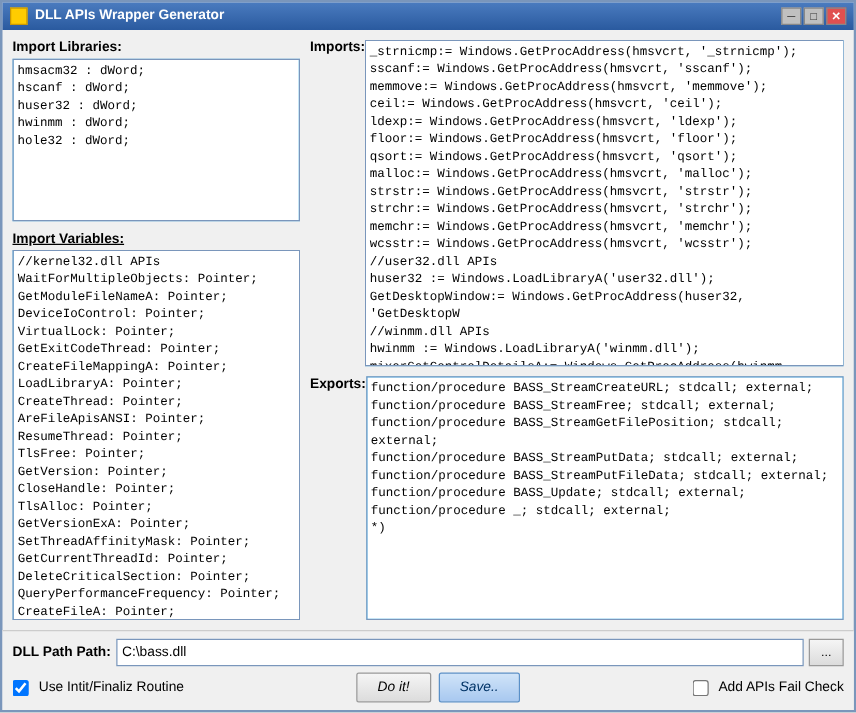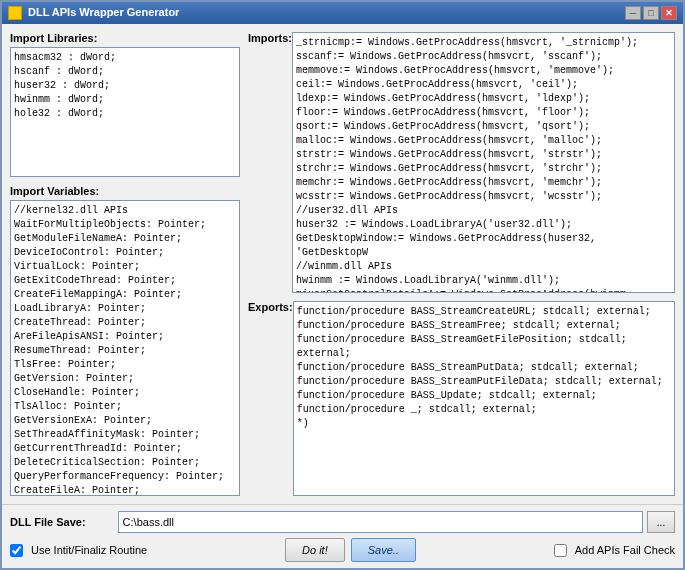--- a/index.html
+++ b/index.html
@@ -127,20 +127,21 @@
     .import-libs-block {
       height: 145px;
       flex-shrink: 0;
     }
 
     .import-vars-block {
       flex: 1;
       display: flex;
       flex-direction: column;
       min-height: 0;
+      text-decoration: underline;
     }
 
     .right-imports-block {
       flex: 1;
       display: flex;
       flex-direction: row;
       min-height: 0;
     }
 
     .right-exports-block {
@@ -172,21 +173,20 @@
       white-space: nowrap;
     }
 
     .dll-path-input {
       flex: 1;
       height: 22px;
       border: 1px solid #7a96bb;
       padding: 2px 4px;
       font-size: 11px;
       background: white;
-      margin-left: 28px;
     }
 
     .browse-btn {
       width: 28px;
       height: 22px;
       background: linear-gradient(to bottom, #f5f5f5, #dcdcdc);
       border: 1px solid #999;
       cursor: pointer;
       font-size: 10px;
       display: flex;
@@ -330,21 +330,21 @@
 function/procedure _; stdcall; external;
 *)</textarea>
         </div>
       </div>
     </div>
   </div>
 
   <div class="bottom-bar">
 
     <div class="dll-path-row">
-      <span class="dll-path-label">DLL File Save:</span>
+      <span class="dll-path-label">DLL Path Path:</span>
       <input type="text" class="dll-path-input" value="C:\bass.dll" style="">
       <button class="browse-btn">...</button>
     </div>
 
     <div class="bottom-actions">
       <div class="checkbox-row">
         <input type="checkbox" id="cb1" checked="" style="">
         <label for="cb1">Use Intit/Finaliz Routine</label>
       </div>
       <div class="spacer"></div>

